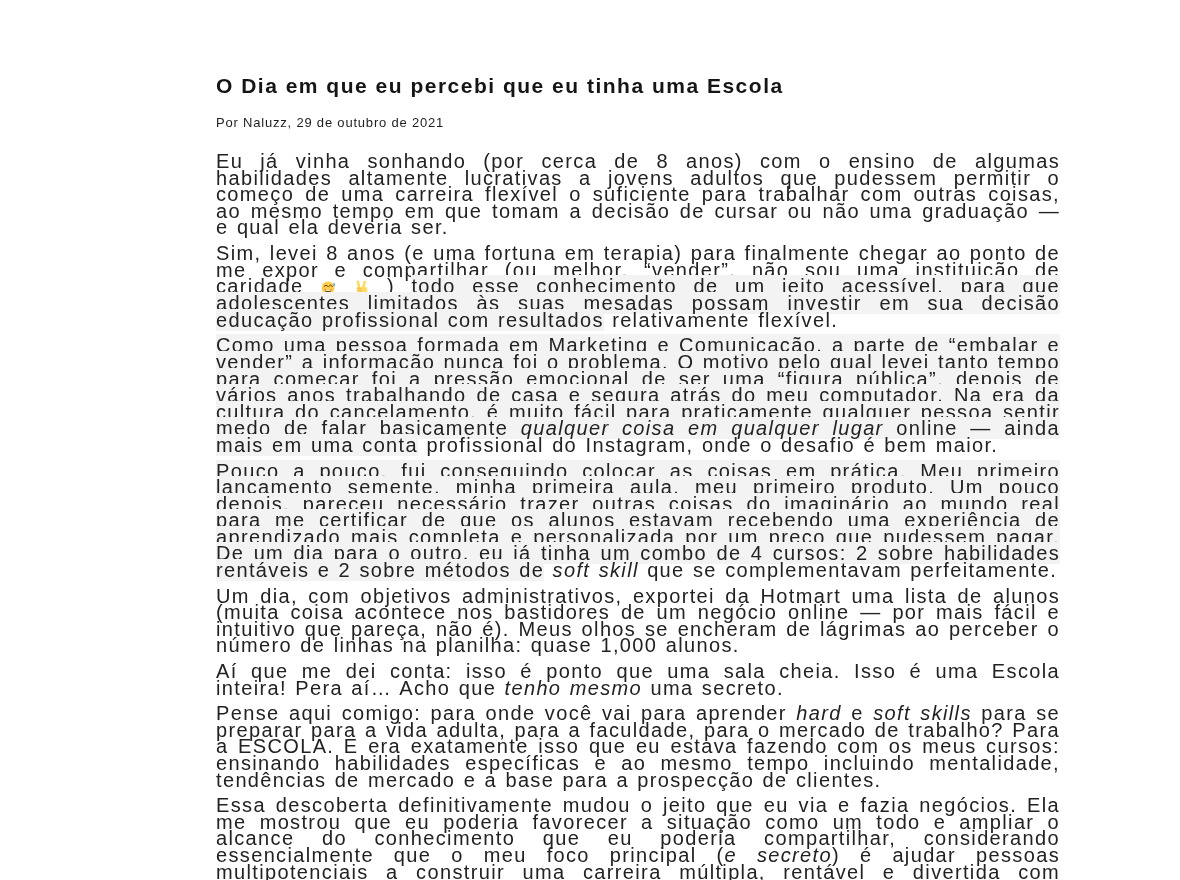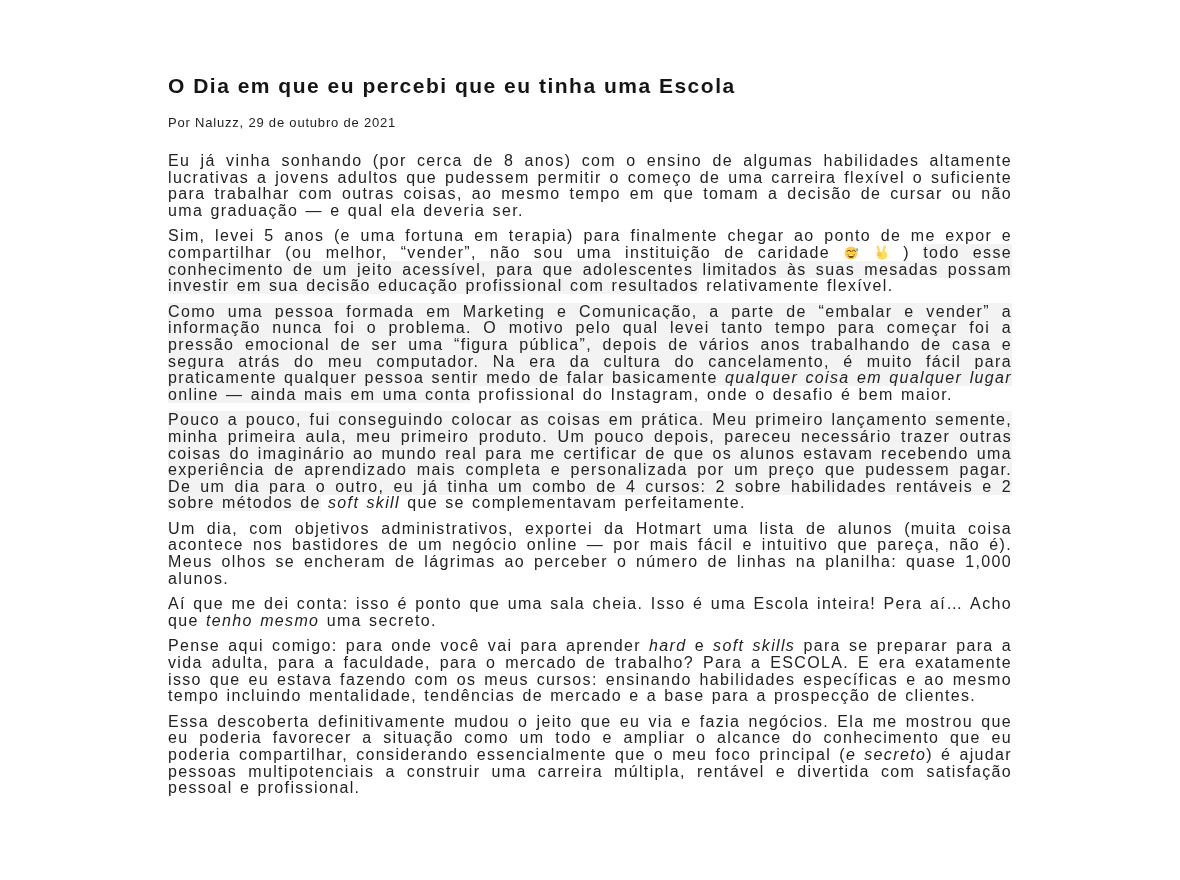--- a/index.html
+++ b/index.html
@@ -7,20 +7,21 @@
     padding: 0;
     background: #ffffff;
   }
   .page {
     position: relative;
     width: 1028px;
     height: 880px;
     background: #ffffff;
     overflow: hidden;
     font-family: "Liberation Sans", sans-serif;
+    margin-left: 48px;
   }
   .content {
     position: absolute;
     left: 168px;
     top: 74px;
     width: 844px;
   }
   .title {
     font-size: 21px;
     line-height: 24px;
@@ -30,21 +31,21 @@
     margin: 0 0 17px 0;
   }
   .byline {
     font-size: 13px;
     line-height: 15px;
     letter-spacing: 0.8px;
     color: #1e1e1e;
     margin: 0 0 23px 0;
   }
   .article-body .para {
-    font-size: 16px;
+    font-size: 20px;
     line-height: 16.6px;
     letter-spacing: 1.35px;
     word-spacing: 1.5px;
     text-align: justify;
     color: #222222;
     margin: 0 0 9px 0;
   }
   .para em { font-style: italic; }
   .hl { background: var(--hl-color, #f3f3f3); }
   .emoji {
@@ -58,21 +59,21 @@
 </style>
 </head>
 <body>
 
 <div class="page" style="background: rgb(255, 255, 255);">
   <div class="content">
     <h1 class="title">O Dia em que eu percebi que eu tinha uma Escola</h1>
     <p class="byline">Por Naluzz, 29 de outubro de 2021</p>
     <div class="article-body">
         <p class="para"><span>Eu já vinha sonhando (por cerca de 8 anos) com o ensino de algumas habilidades altamente lucrativas a jovens adultos que pudessem permitir o começo de uma carreira flexível o suficiente para trabalhar com outras coisas, ao mesmo tempo em que tomam a decisão de cursar ou não uma graduação — e qual ela deveria ser.</span></p>
-        <p class="para"><span>Sim, levei 5 anos (e uma fortuna em terapia) para finalmente chegar ao ponto de me expor e compartilhar (ou melhor, “vender”, não sou uma instituição de caridade </span><span class="emoji"><svg viewBox="0 0 36 36">
+        <p class="para"><span>Sim, levei 8 anos (e uma fortuna em terapia) para finalmente chegar ao ponto de me expor e compartilhar (ou melhor, “vender”, não sou uma instituição de caridade </span><span class="emoji"><svg viewBox="0 0 36 36">
               <circle cx="17" cy="19" r="15.5" fill="#FFCC4D"></circle>
               <path d="M7.5 15 q4.5 -6 9 0" stroke="#664500" stroke-width="2.4" fill="none" stroke-linecap="round"></path>
               <path d="M18.5 15 q4.5 -6 9 0" stroke="#664500" stroke-width="2.4" fill="none" stroke-linecap="round"></path>
               <path d="M8.5 21 q8.5 9 17 0 q-1.5 10 -8.5 10 q-7 0 -8.5 -10z" fill="#664500"></path>
               <path d="M10.5 22.5 q6.5 4.5 13 0 l0 2.5 q-6.5 3 -13 0z" fill="#ffffff"></path>
               <path d="M31.5 6 q5 7.5 0 9.5 q-5 -2 0 -9.5" fill="#5DADEC"></path>
             </svg></span><span> </span><span class="emoji"><svg viewBox="0 0 36 36">
               <rect x="8" y="1" width="6" height="20" rx="3" fill="#FFDB5E" transform="rotate(-14 11 11)"></rect>
               <rect x="21" y="1" width="6" height="20" rx="3" fill="#FFDB5E" transform="rotate(14 24 11)"></rect>
               <path d="M7 17 h22 q4 4 3 9 q-1 8 -11 9 q-10 1 -13 -6 q-2 -6 -1 -12z" fill="#FFDB5E"></path>

